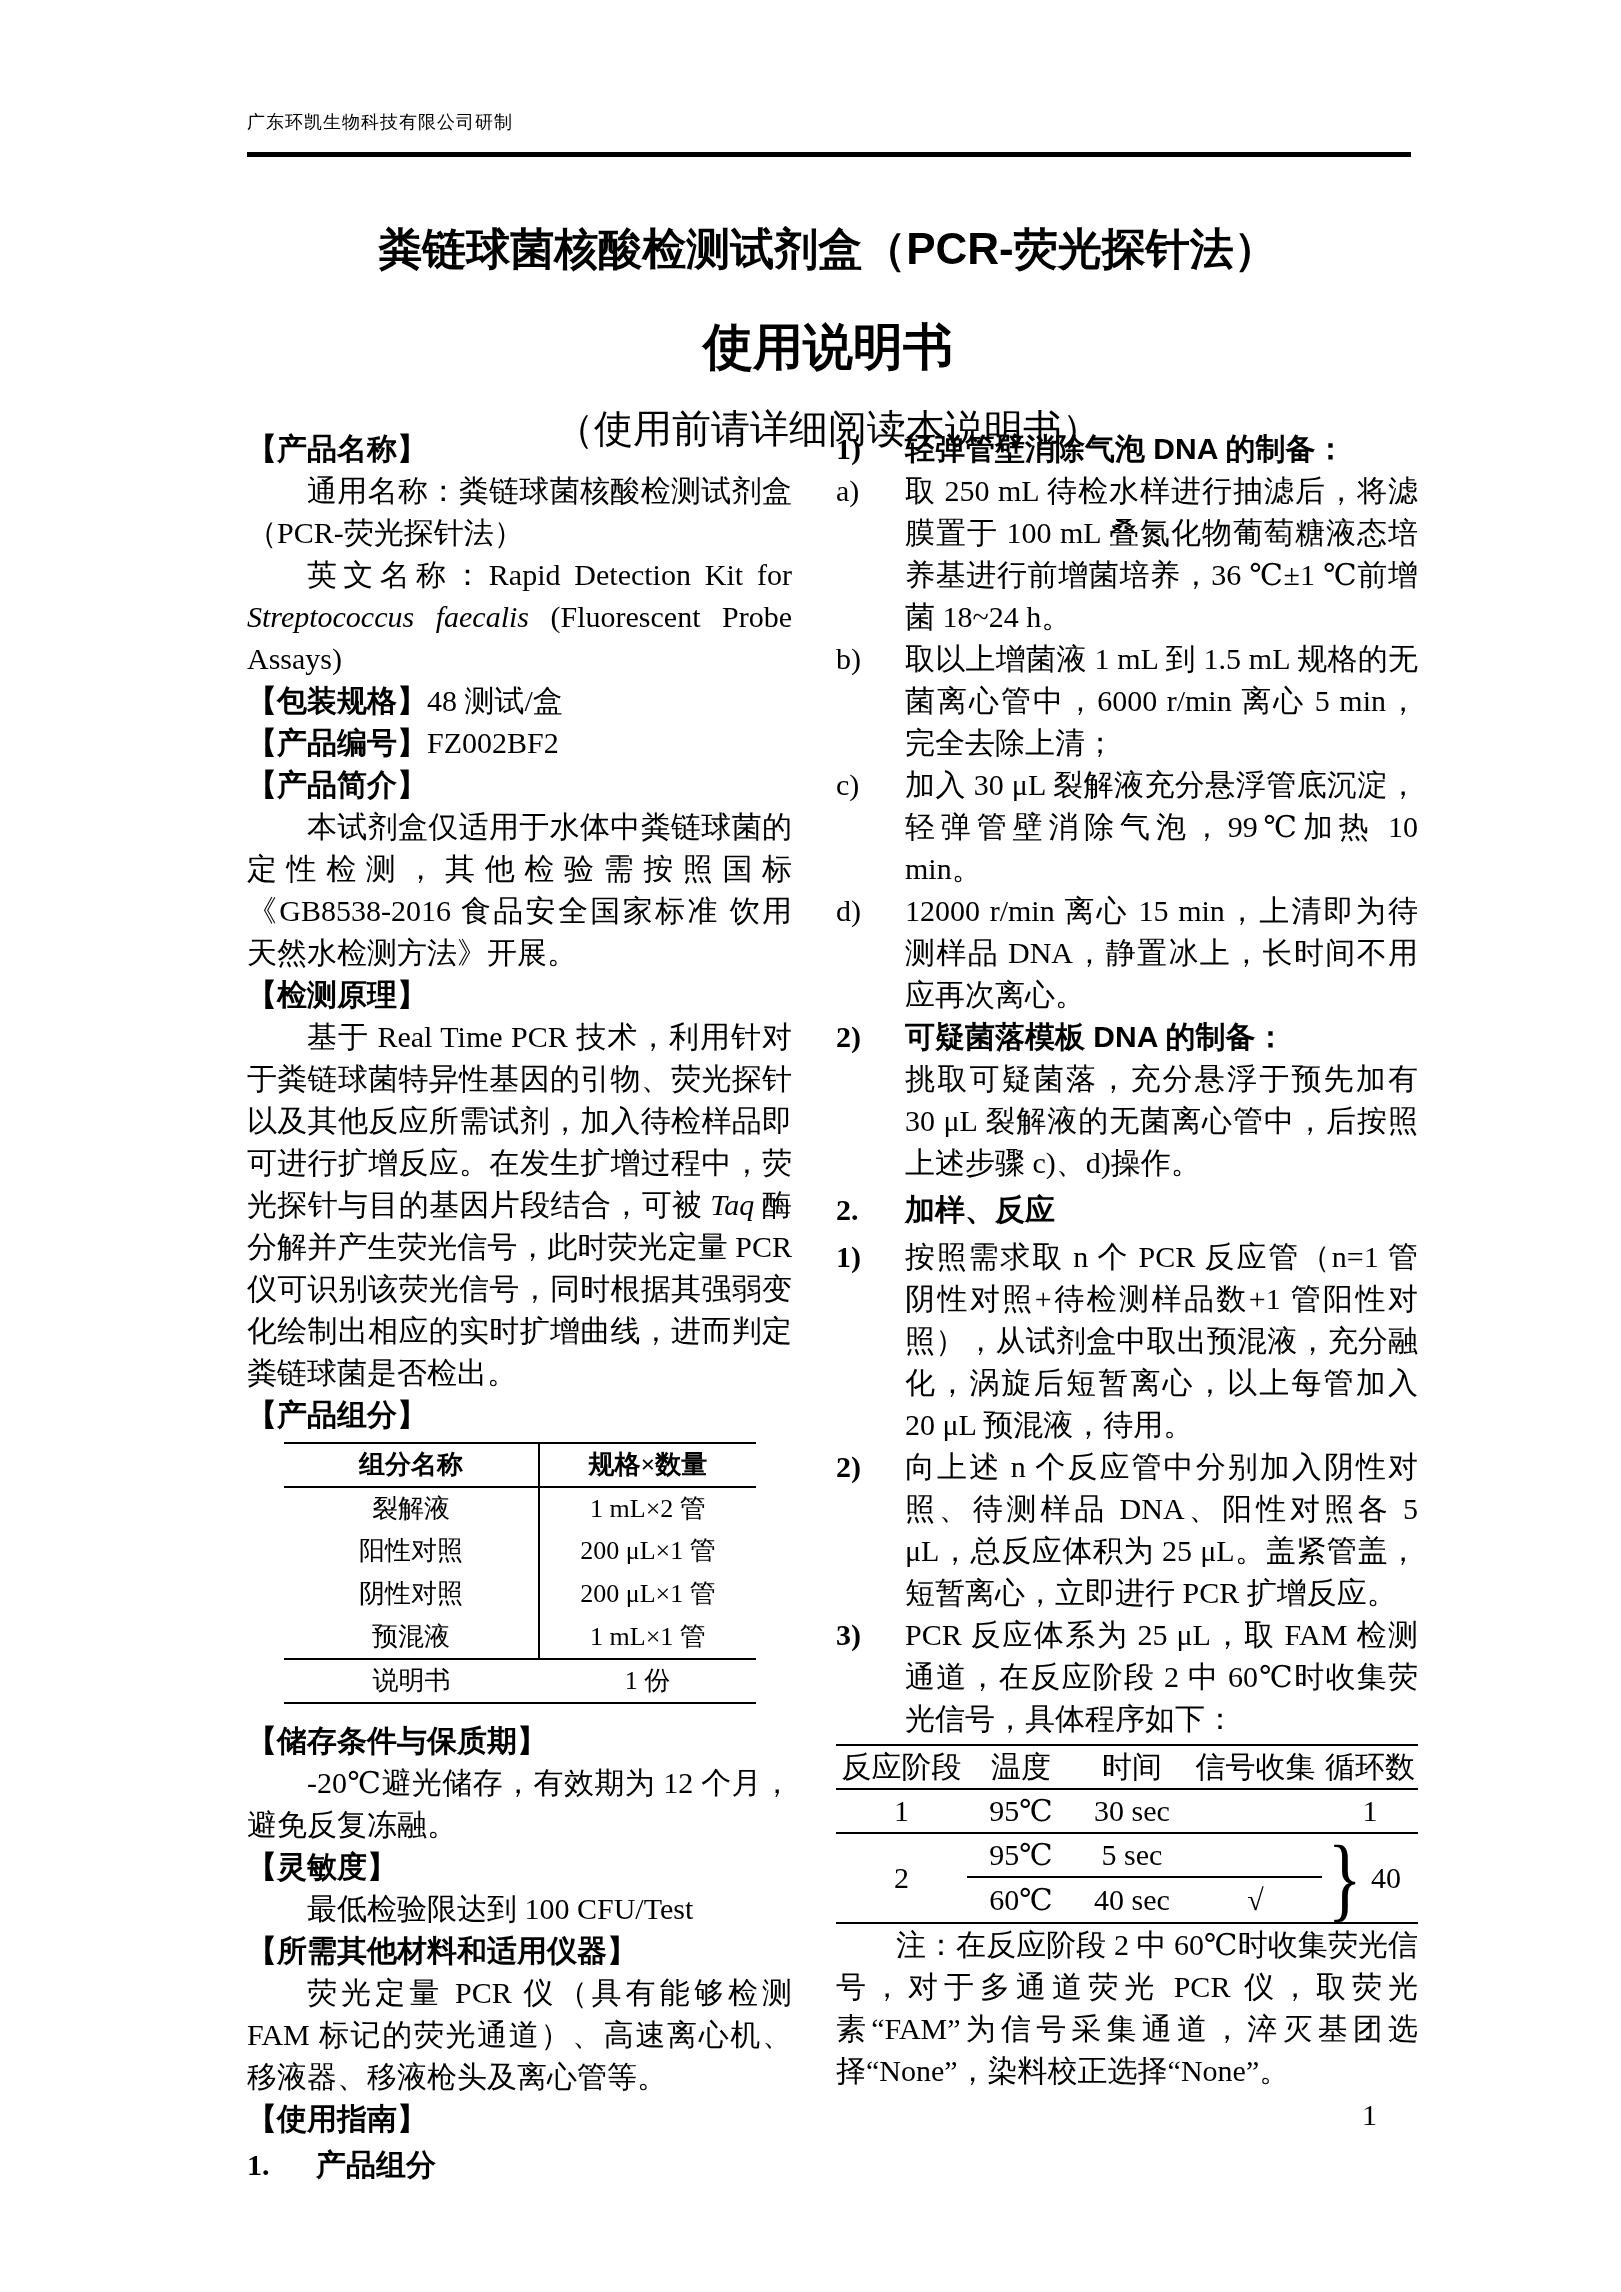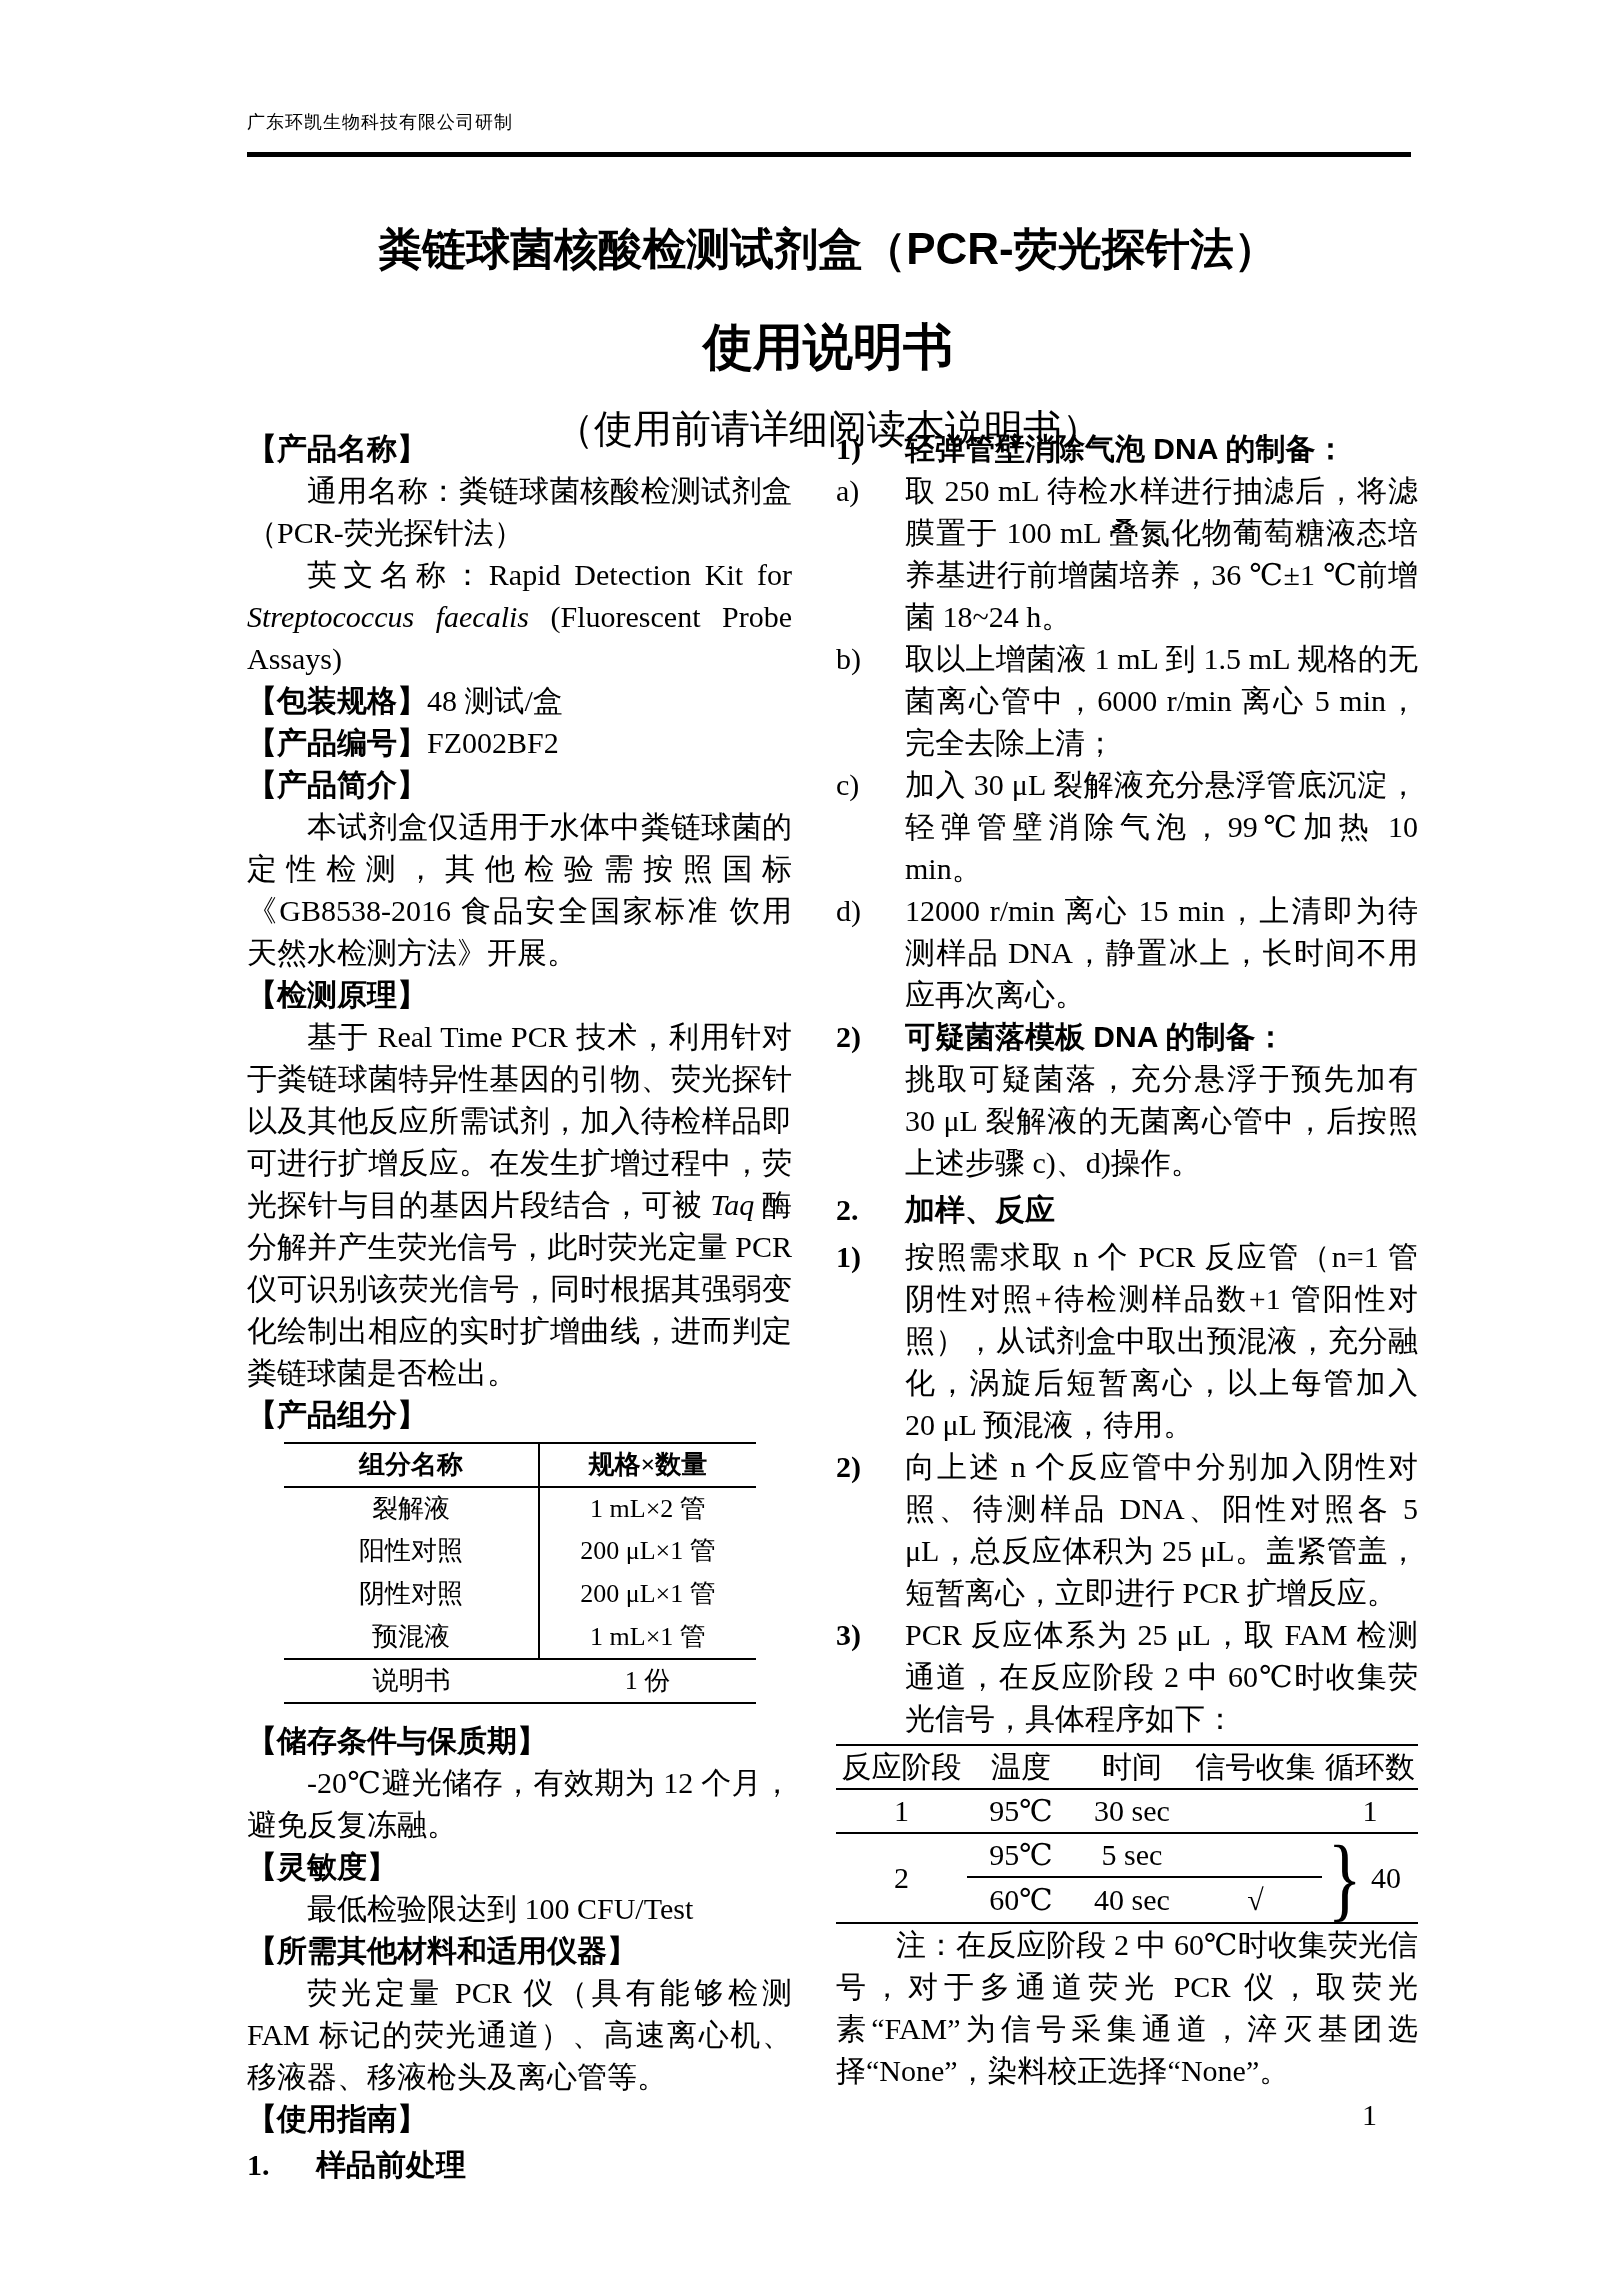--- a/index.html
+++ b/index.html
@@ -179,21 +179,21 @@
     <div class="hline">
       <span class="h">【所需其他材料和适用仪器】</span>
     </div>
     <p class="body-par">荧光定量 PCR 仪（具有能够检测 FAM 标记的荧光通道）、高速离心机、移液器、移液枪头及离心管等。</p>
 
     <div class="hline">
       <span class="h">【使用指南】</span>
     </div>
     <div class="li stephead">
       <span class="lbl b">1.</span>
-      <span class="txt h-title">样品前处理</span>
+      <span class="txt h-title">产品组分</span>
     </div>
   </div>
 
   <div class="col col-right">
 
     <div class="li">
       <span class="lbl b">1)</span>
       <span class="txt h-title">轻弹管壁消除气泡 DNA 的制备：</span>
     </div>
 

